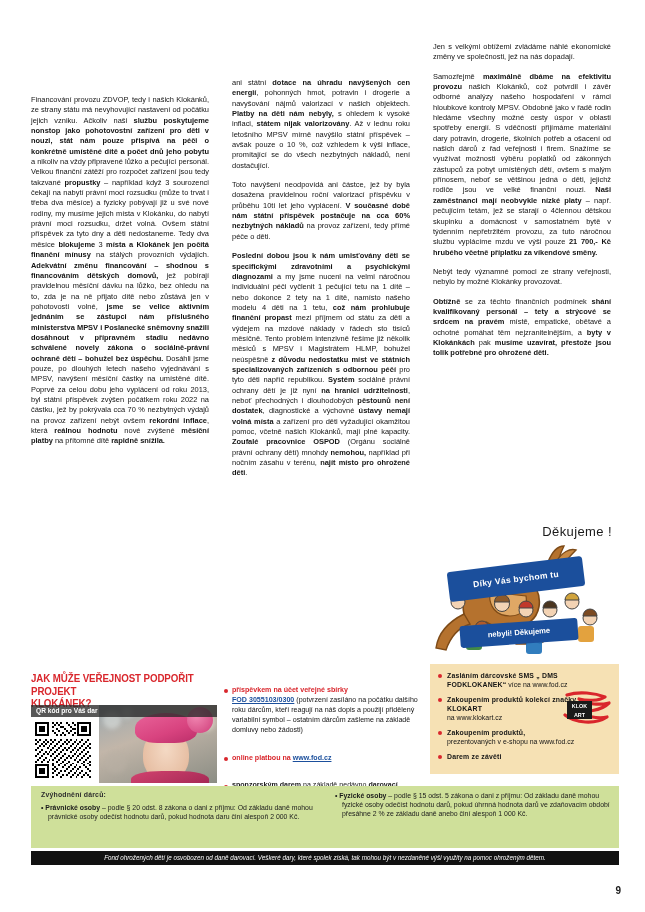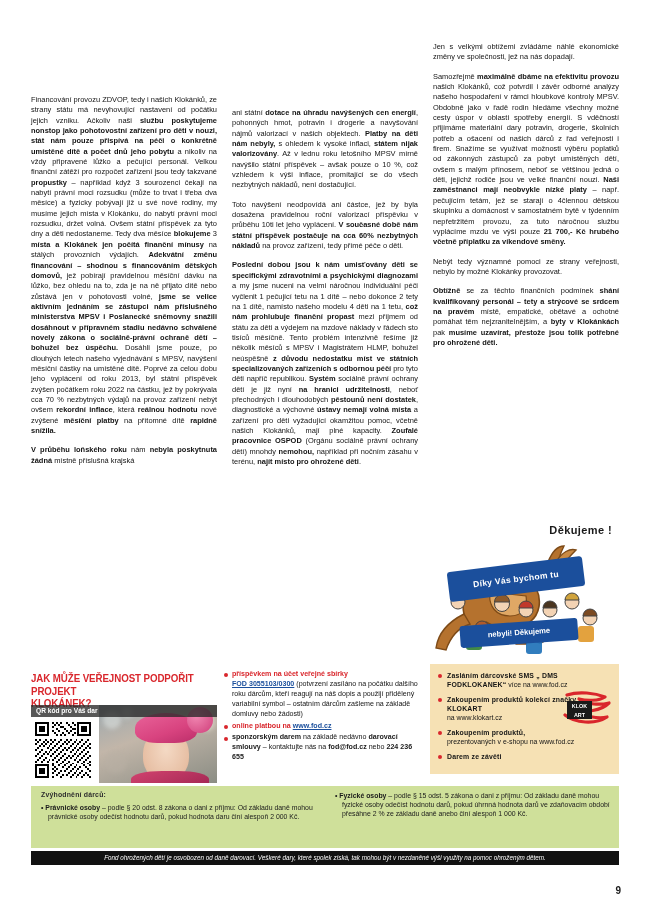--- a/index.html
+++ b/index.html
@@ -68,25 +68,25 @@
   
   .col {
     position: absolute;
     font-size: 7.45px;
     line-height: 10.35px;
     text-align: justify;
     text-justify: inter-word;
     hyphens: manual;
     color: #141414;
   }
-  .col p { margin: 0 0 9px 0; }
+  .col p { margin: 0 8px 9px 0; }
   .col b { font-weight: bold; }
 
   #col1 { left: 31px;  top: 95px;  width: 186px; }
-  #col2 { left: 232px; top: 108px;  width: 186px; }
+  #col2 { left: 232px; top: 78px;  width: 186px; }
   #col3 { left: 433px; top: 42px;  width: 186px; }
 
   
   .support-heading {
     position: absolute;
     left: 31px;
     top: 672px;
     width: 186px;
     color: #d9262c;
     font-weight: bold;
@@ -173,21 +173,21 @@
     position: absolute;
     left: 224px;
     top: 668px;
     width: 195px;
     font-size: 7.1px;
     line-height: 9.9px;
   }
   .donate-col .bullet-row {
     position: relative;
     padding-left: 8px;
-    margin-top: 2px;
+    margin-top: 18px;
   }
   .donate-col .bullet-row::before {
     content: "";
     position: absolute;
     left: 0px;
     top: 3.2px;
     width: 4px; height: 4px;
     border-radius: 50%;
     background: #d9262c;
   }
@@ -259,22 +259,22 @@
     position: absolute;
     left: 430px;
     top: 518px;
     width: 190px;
     height: 140px;
   }
   .thanks {
     position: absolute;
     right: 8px;
     top: 6px;
-    font-size: 11px;
-    font-weight: bold;
+    font-size: 13px;
+    font-weight: normal;
     letter-spacing: 0.4px;
     color: #1a1a1a;
   }
   .banner-ribbon {
     position: absolute;
     left: 18px;
     top: 46px;
     width: 136px;
     height: 30px;
     background: #1b4f9c;
@@ -374,21 +374,20 @@
   }
 </style>
 </head>
 <body>
 
 <div class="page">
 
 
   <div class="col" id="col1">
     <p>Financování provozu ZDVOP, tedy i našich Klokánků, ze strany státu má nevyhovující nastavení od počátku jejich vzniku. Ačkoliv naši <b>službu poskytujeme nonstop jako pohotovostní zařízení pro děti v nouzi, stát nám pouze přispívá na péči o konkrétně umístěné dítě a počet dnů jeho pobytu</b> a nikoliv na vždy připravené lůžko a pečující personál. Velkou finanční zátěží pro rozpočet zařízení jsou tedy takzvané <b>propustky</b> – například když 3 sourozenci čekají na nabytí právní moci  rozsudku (může to trvat i třeba dva měsíce) a fyzicky pobývají již u své nové rodiny, my musíme jejich místa v Klokánku, do nabytí právní moci rozsudku, držet volná. Ovšem státní příspěvek za tyto dny a děti nedostaneme. Tedy dva měsíce <b>blokujeme</b> 3 <b>místa a Klokánek jen počítá finanční mínusy</b> na stálých provozních výdajích. <b>Adekvátní změnu financování – shodnou s financováním dětských domovů,</b> jež pobírají pravidelnou měsíční dávku na lůžko, bez ohledu na to, zda je na ně přijato dítě nebo zůstává jen v pohotovosti volné, <b>jsme se velice aktivním jednáním se zástupci nám příslušného ministerstva MPSV i Poslanecké sněmovny snažili dosáhnout v přípravném stadiu nedávno schválené novely zákona o sociálně-právní ochraně dětí – bohužel bez úspěchu.</b> Dosáhli jsme pouze, po dlouhých letech našeho vyjednávání s MPSV, navýšení měsíční částky na umístěné dítě. Poprvé za celou dobu jeho vyplácení od roku 2013, byl státní příspěvek zvýšen počátkem roku 2022 na částku, jež by pokrývala cca 70 % nezbytných výdajů na provoz zařízení nebýt ovšem <b>rekordní inflace</b>, která <b>reálnou hodnotu</b> nové zvýšené <b>měsíční platby</b> na přítomné dítě <b>rapidně snížila.</b></p>
-    <p><b>V průběhu loňského roku</b> nám <b>nebyla poskytnuta žádná</b> místně příslušná krajská</p>
   </div>
 
   <div class="col" id="col2">
     <p>ani státní <b>dotace na úhradu navýšených cen energií</b>, pohonných hmot, potravin i drogerie a navyšování nájmů valorizací v našich objektech. <b>Platby na děti nám nebyly,</b> s ohledem k vysoké inflaci, <b>státem nijak valorizovány</b>. Až v  lednu roku letošního MPSV mírně navýšilo státní příspěvek – avšak pouze o 10 %, což vzhledem k výši inflace, promítající se do všech nezbytných nákladů, není dostačující.</p>
     <p>Toto navýšení neodpovídá ani částce, jež by byla dosažena pravidelnou roční valorizací příspěvku v průběhu 10ti let jeho vyplácení. <b>V současné době nám státní příspěvek postačuje na cca 60% nezbytných nákladů</b> na provoz zařízení, tedy přímé péče o děti.</p>
     <p><b>Poslední dobou jsou k nám umisťovány děti se specifickými zdravotními a psychickými diagnozami</b> a my jsme nuceni na velmi náročnou individuální péči vyčlenit 1 pečující tetu na 1 dítě – nebo dokonce 2 tety na 1 dítě, namísto našeho modelu 4 děti na 1 tetu, <b>což nám prohlubuje finanční propast</b> mezi příjmem od státu za děti a výdejem na mzdové náklady v řádech sto tisíců měsíčně. Tento problém intenzivně řešíme již několik měsíců s MPSV i Magistrátem HLMP, bohužel neúspěšně <b>z důvodu nedostatku míst ve státních specializovaných zařízeních s odbornou péčí</b> pro tyto děti napříč republikou. <b>Systém</b> sociálně právní ochrany dětí je již nyní <b>na hranici udržitelnosti</b>, neboť přechodných i dlouhodobých <b>pěstounů není dostatek</b>, diagnostické a výchovné <b>ústavy nemají volná místa</b> a zařízení pro děti vyžadující okamžitou pomoc, včetně našich Klokánků, mají plné kapacity. <b>Zoufalé pracovnice OSPOD</b> (Orgánu sociálně právní ochrany dětí) mnohdy <b>nemohou,</b> například při nočním zásahu v terénu, <b>najít místo pro ohrožené děti</b>.</p>
   </div>
 
   <div class="col" id="col3">
     <p>Jen s velkými obtížemi zvládáme náhlé ekonomické změny ve společnosti, jež na nás dopadají.</p>

